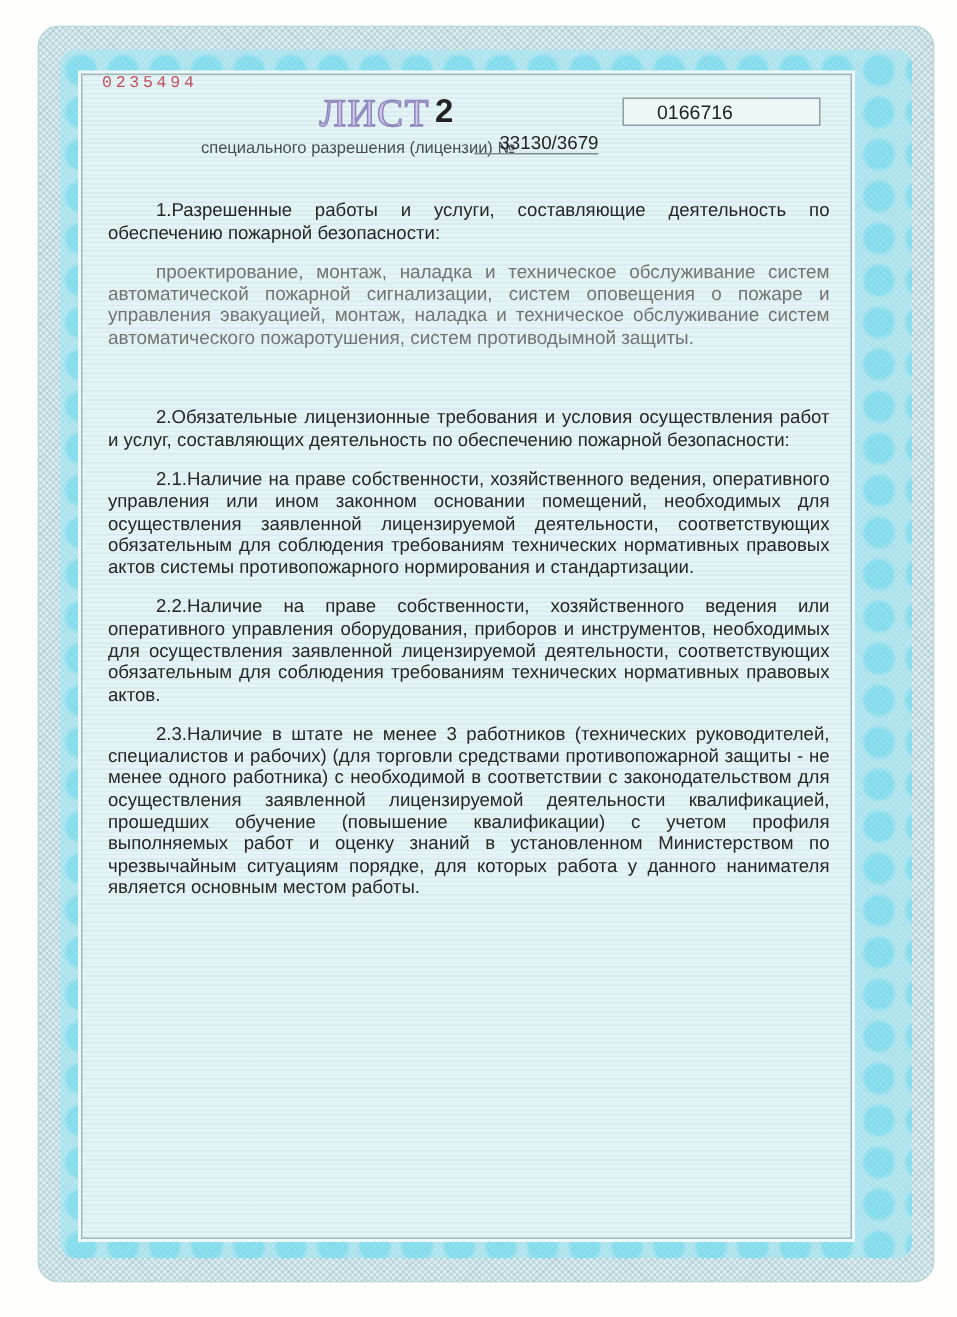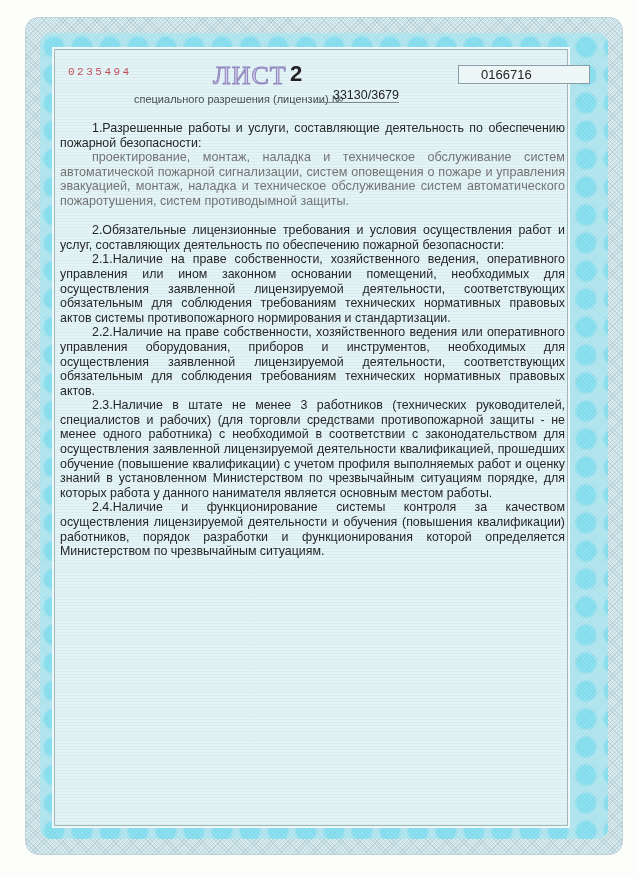--- a/index.html
+++ b/index.html
@@ -26,47 +26,47 @@
   }
   .inner-panel {
     position:absolute; left:54px; top:49px; width:512px; height:775px;
     background:
       repeating-linear-gradient(0deg, rgba(170,200,205,0.18) 0 1px, transparent 1px 3px),
       #e4f4f6;
     border:1px solid #9fb6bb;
     box-shadow:0 0 0 2px #eef8f9;
   }
   .serial {
-    position:absolute; left:68px; top:66px; color:#c0505c; font-size:11px; letter-spacing:2.5px;
+    position:absolute; left:68px; top:50px; color:#c0505c; font-size:11px; letter-spacing:2.5px;
     font-family:"Liberation Mono", monospace;
   }
   .sheet-word {
     position:absolute; left:213px; top:61px; font-size:26px; font-weight:normal; font-family:"Liberation Serif", serif;
     color:#cfc8ea; -webkit-text-stroke:1px #8f86bd; letter-spacing:1px;
   }
   .sheet-number {
     position:absolute; left:290px; top:61px; font-size:22px; font-weight:bold; color:#222;
   }
   .number-box {
     position:absolute; left:415px; top:65px; width:132px; height:19px;
     border:1px solid #8a9ea3; background:#eef7f8; box-sizing:border-box;
-    font-size:13px; color:#222; padding-left:22px; line-height:17px;margin-left:43px;
+    font-size:13px; color:#222; padding-left:22px; line-height:17px;
   }
   .subtitle {
     position:absolute; left:134px; top:93px; font-size:11px; color:#444d52;
   }
   .license-no {
     position:absolute; left:316px; top:88px; width:83px; border-bottom:1px solid #7e8a8e;
     font-size:12.5px; color:#222; text-align:right; line-height:14px;
   }
   .content {
     position:absolute; left:60px; top:121px; width:505px;
     font-size:12.4px; line-height:14.6px; color:#262626; text-align:justify;
   }
-  .content p { margin:0; text-indent:32px; }
+  .content p { margin:12px; text-indent:32px; }
   .content p.bold { font-weight:normal; font-size:12.6px; color:#737373; }
   .content .gap { height:14.6px; }
 </style>
 </head>
 <body>
 
 <div class="outer-border"></div>
 <div class="cyan-band"></div>
 <div class="inner-panel"></div>
 
@@ -78,14 +78,13 @@
 <div class="license-no">33130/3679</div>
 
 <div class="content">
   <p>1.Разрешенные работы и услуги, составляющие деятельность по обеспечению пожарной безопасности:</p>
   <p class="bold">проектирование, монтаж, наладка и техническое обслуживание систем автоматической пожарной сигнализации, систем оповещения о пожаре и управления эвакуацией, монтаж, наладка и техническое обслуживание систем автоматического пожаротушения, систем противодымной защиты.</p>
   <div class="gap"></div>
   <p>2.Обязательные лицензионные требования и условия осуществления работ и услуг, составляющих деятельность по обеспечению пожарной безопасности:</p>
   <p>2.1.Наличие на праве собственности, хозяйственного ведения, оперативного управления или ином законном основании помещений, необходимых для осуществления заявленной лицензируемой деятельности, соответствующих обязательным для соблюдения требованиям технических нормативных правовых актов системы противопожарного нормирования и стандартизации.</p>
   <p>2.2.Наличие на праве собственности, хозяйственного ведения или оперативного управления оборудования, приборов и инструментов, необходимых для осуществления заявленной лицензируемой деятельности, соответствующих обязательным для соблюдения требованиям технических нормативных правовых актов.</p>
   <p>2.3.Наличие в штате не менее 3 работников (технических руководителей, специалистов и рабочих) (для торговли средствами противопожарной защиты - не менее одного работника) с необходимой в соответствии с законодательством для осуществления заявленной лицензируемой деятельности квалификацией, прошедших обучение (повышение квалификации) с учетом профиля выполняемых работ и оценку знаний в установленном Министерством по чрезвычайным ситуациям порядке, для которых работа у данного нанимателя является основным местом работы.</p>
-  <p>2.4.Наличие и функционирование системы контроля за качеством осуществления лицензируемой деятельности и обучения (повышения квалификации) работников, порядок разработки и функционирования которой определяется Министерством по чрезвычайным ситуациям.</p>
 </div>
 
 </body></html>

